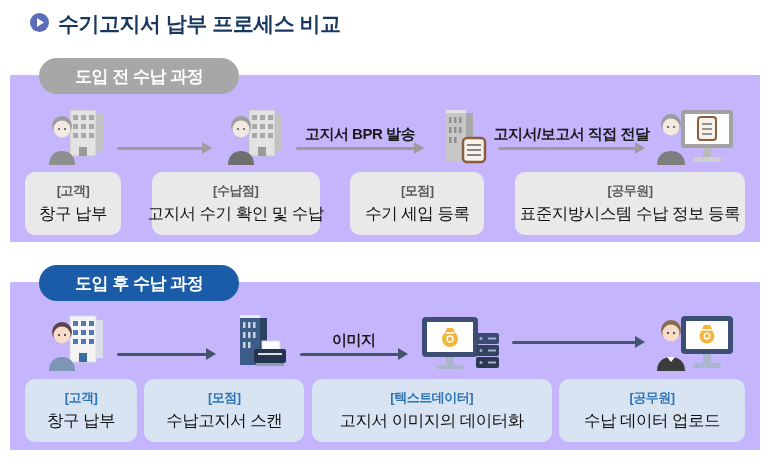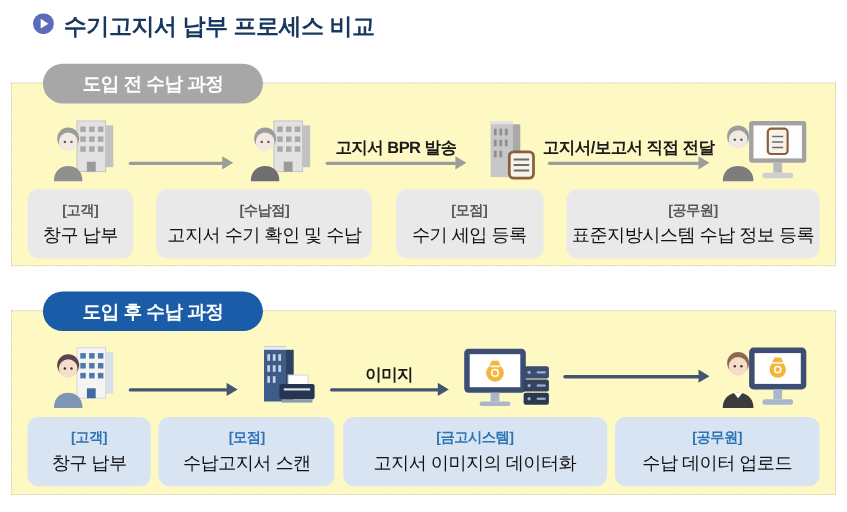--- a/index.html
+++ b/index.html
@@ -5,21 +5,21 @@
   * { margin:0; padding:0; box-sizing:border-box; }
   html,body { background:#ffffff; }
   body {
     width:770px; height:465px; position:relative; overflow:hidden;
     font-family:"Liberation Sans","DejaVu Sans",sans-serif;
   }
   
   .title-row { position:absolute; left:30px; top:10px; display:flex; align-items:center; gap:9px; }
   .title-text { font-size:21px; font-weight:bold; color:var(--title-navy); letter-spacing:-0.5px; }
   
-  .section { position:absolute; left:10px; width:750px; border:1px dotted var(--border-dot); background:#fef9c3; }
+  .section { position:absolute; left:10px; width:750px; border:1px dotted var(--border-dot); background:#c4b5fd; }
   .sec-before { top:75px;  height:167px; }
   .sec-after  { top:282px; height:168px; }
   .pill {
     position:absolute; top:-18px; left:28px; height:36px; border-radius:18px;
     display:flex; align-items:center; padding:0 36px;
     color:#fff; font-size:17px; font-weight:bold; letter-spacing:-0.5px; white-space:nowrap;
   }
   .sec-before .pill { background:var(--pill-gray); }
   .sec-after  .pill { background:var(--pill-blue); }
   
@@ -53,21 +53,21 @@
     height:63px; border-radius:10px; display:flex; flex-direction:column;
     align-items:center; justify-content:center; gap:3px; padding:4px 6px;
   }
   .sec-before .step-card { background:var(--step-box-gray); }
   .sec-after  .step-card { background:var(--step-box-blue); }
   .step-role  { font-size:13px; font-weight:bold; letter-spacing:-0.5px; }
   .sec-before .step-role { color:var(--role-gray); }
   .sec-after  .step-role { color:var(--role-blue); }
   .step-action { font-size:16.5px; font-weight:normal; color:#111; white-space:nowrap; letter-spacing:-0.5px; }
   
-  .sec-before .sw0 { width:96px; }  .sec-before .sw1 { width:196px; }
+  .sec-before .sw0 { width:96px; }  .sec-before .sw1 { width:168px; }
   .sec-before .sw2 { width:134px; } .sec-before .sw3 { width:230px; }
   .sec-after  .sw0 { width:112px; } .sec-after  .sw1 { width:160px; }
   .sec-after  .sw2 { width:240px; } .sec-after  .sw3 { width:186px; }
 </style>
 </head>
 <body>
 
 <div class="title-row">
   <span>
     <svg width="19" height="19" viewBox="0 0 19 19">
@@ -309,21 +309,21 @@
   <div class="steps">
     <div class="step-card sw0">
       <div class="step-role">[고객]</div>
       <div class="step-action">창구 납부</div>
     </div>
     <div class="step-card sw1">
       <div class="step-role">[모점]</div>
       <div class="step-action">수납고지서 스캔</div>
     </div>
     <div class="step-card sw2">
-      <div class="step-role">[금고시스템]</div>
+      <div class="step-role">[텍스트데이터]</div>
       <div class="step-action">고지서 이미지의 데이터화</div>
     </div>
     <div class="step-card sw3">
       <div class="step-role">[공무원]</div>
       <div class="step-action">수납 데이터 업로드</div>
     </div>
   </div>
 </div>
 
 </body></html>

